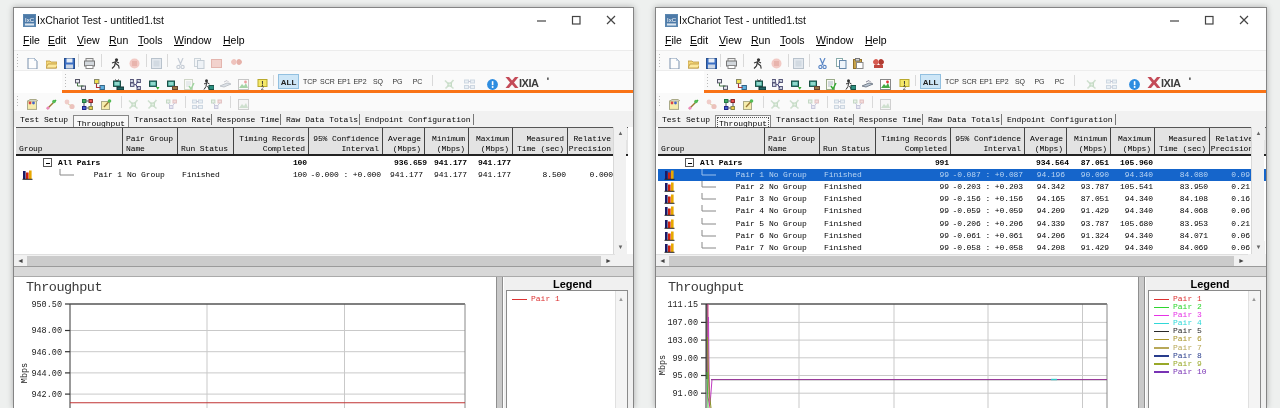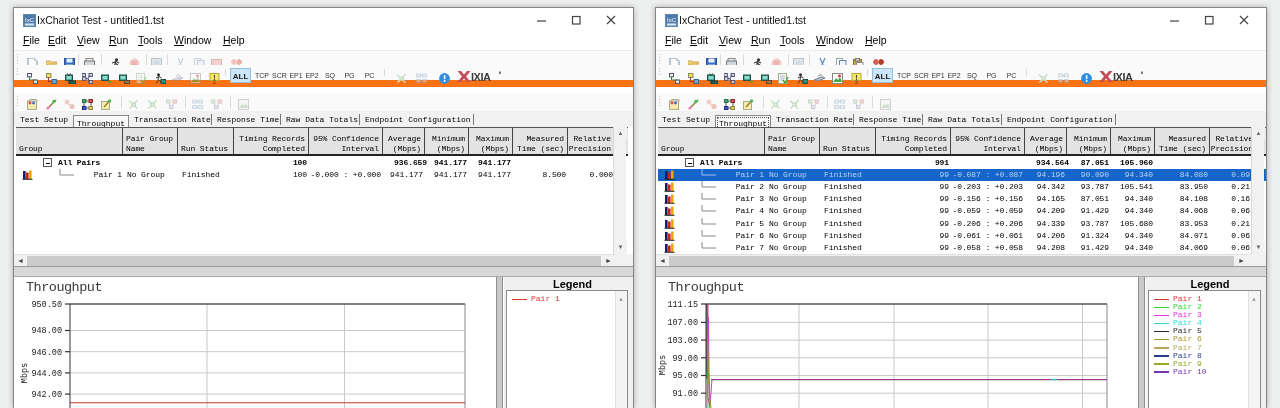--- a/index.html
+++ b/index.html
@@ -10,21 +10,21 @@
 .appico { position:absolute; left:9px; top:5px; width:13px; height:13px; }
 .ttitle { position:absolute; left:23px; top:6px; font-size:10.5px; color:#111; }
 .cb { position:absolute; top:0px; width:30px; height:22px; color:#333;
       text-align:center; font-size:13px; line-height:20px; font-family:"Liberation Sans",sans-serif; }
 .menu { position:absolute; left:0; top:23px; right:0; height:20px; background:#fff;
         border-bottom:1px solid #ececec; font-size:10.5px; color:#000; }
 .menu span { position:absolute; top:3px; }
 .menu u { text-decoration:underline; }
 .tb { position:absolute; left:0; right:0; background:#fafafa; }
 .tb1 { top:43px; height:20px; border-bottom:1px solid #ededed; }
-.tb2 { top:57px; height:22px; border-bottom:7px solid #f97316; }
+.tb2 { top:63px; height:22px; border-bottom:3px solid #f97316;margin-left:48px; }
 .tb3 { top:85px; height:18px; }
 .grip { position:absolute; left:3px; top:3px; bottom:3px; width:3px;
   background-image:repeating-linear-gradient(#bbb 0 1px, transparent 1px 3px); background-size:1px 100%; background-repeat:repeat-y; }
 .ic { position:absolute; width:11px; height:11px; }
 .tsep { position:absolute; width:1px; background:#d9d9d9; top:3px; bottom:3px; }
 .tbtn { position:absolute; top:3px; height:15px; font-size:8px; font-weight:bold;
         color:#222; text-align:center; line-height:15px; font-family:"Liberation Sans",sans-serif;}
 .allbtn { background:#cde6f7; border:1px solid #92c0e0; }
 .tabs { position:absolute; left:0; right:0; top:103px; height:16px; background:#f1f1f1;
         font-family:"Liberation Mono",monospace; font-size:8px; color:#000; }

